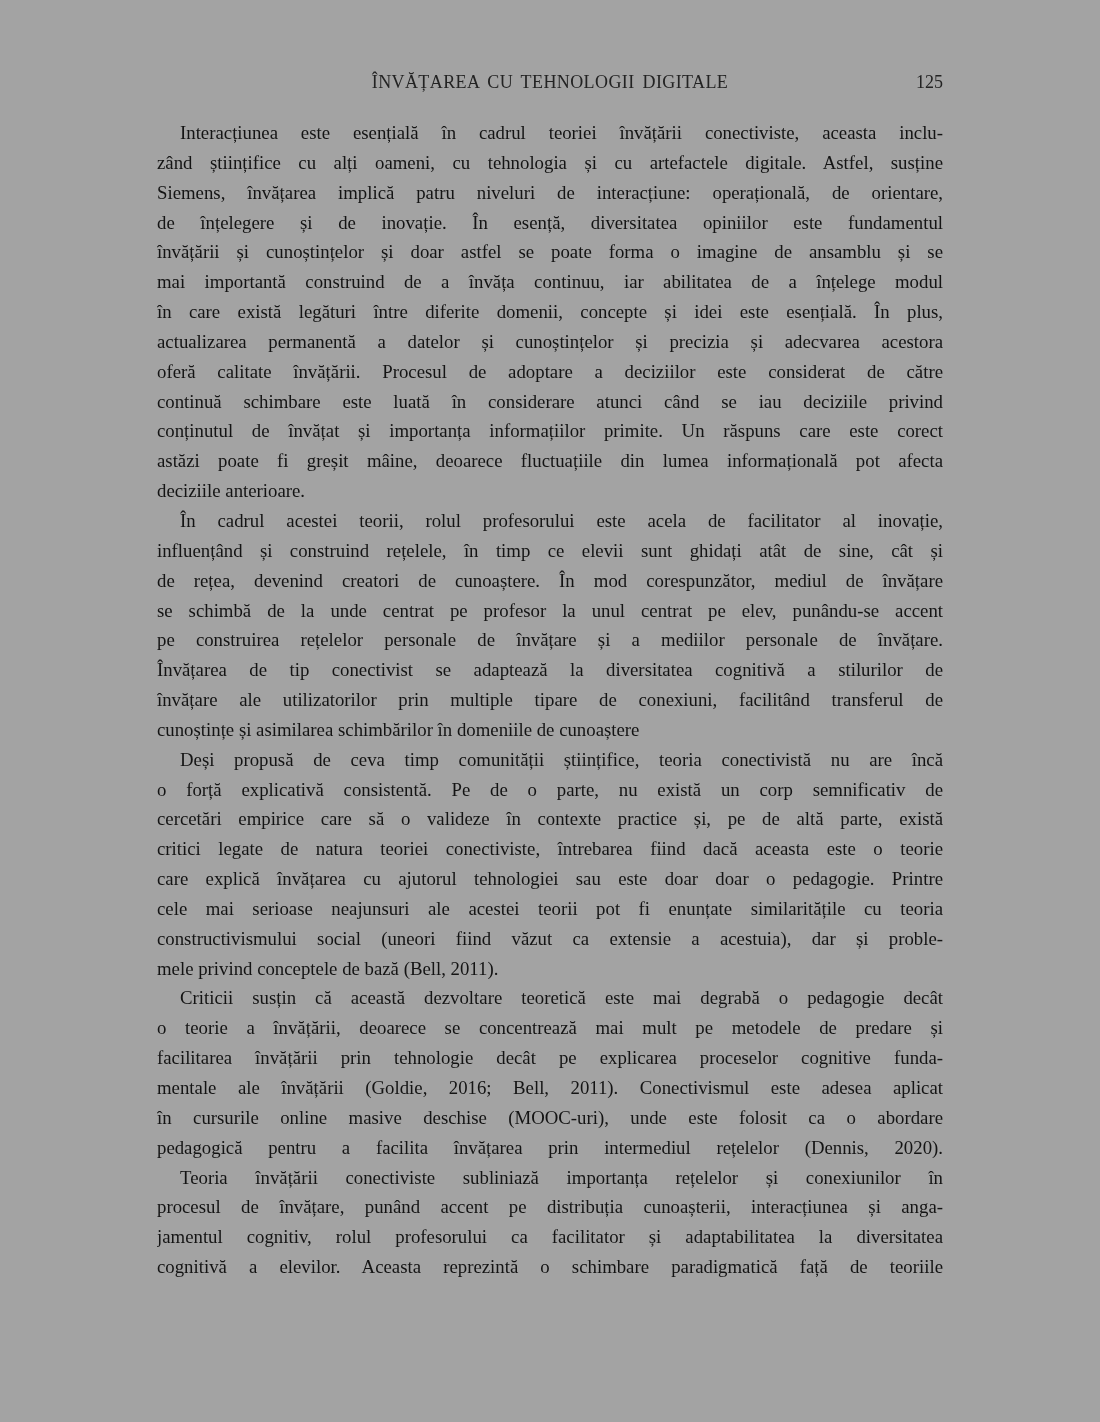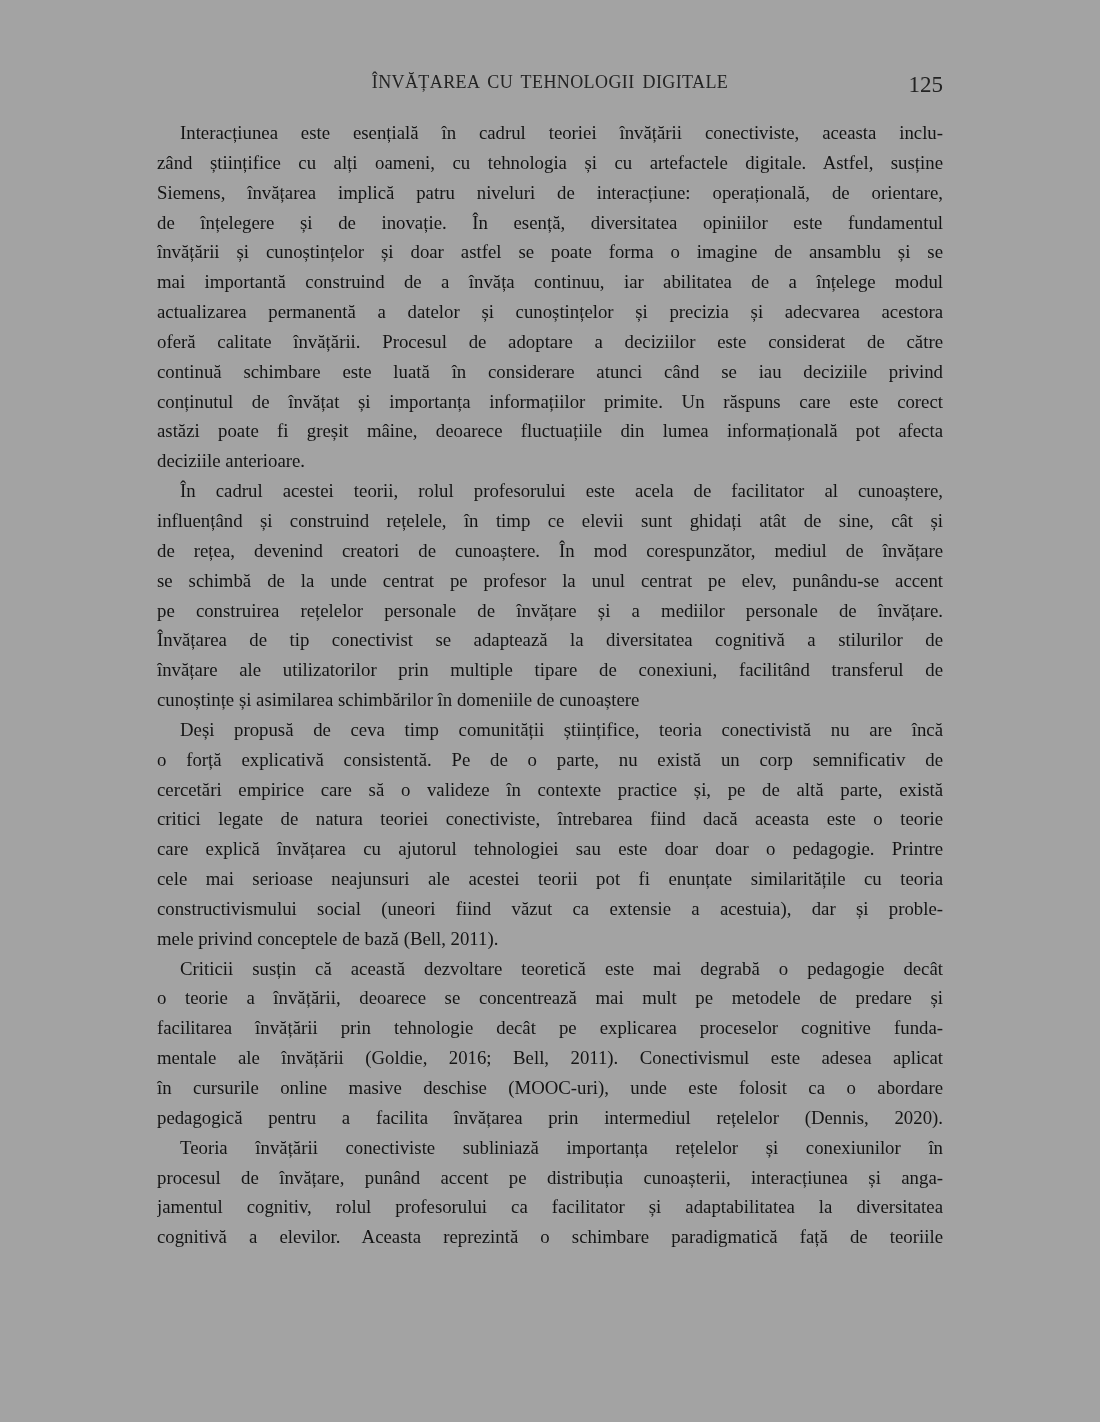--- a/index.html
+++ b/index.html
@@ -33,21 +33,21 @@
     font-size: 18px;
     font-weight: normal;
     letter-spacing: 0.4px;
     word-spacing: 3px;
     color: #232323;
   }
   .page-number {
     position: absolute;
     right: 0;
     top: 0;
-    font-size: 23px;
+    font-size: 18px;
     color: #232323;
     text-align: right;
   }
   .text-block {
     position: absolute;
     left: 157px;
     top: 118px;
     width: 786px;
     font-size: 18.8px;
     line-height: 29.85px;
@@ -82,30 +82,31 @@
 
   <div class="text-block">
 
     <div class="para">
       <div class="line first">Interacțiunea este esențială în cadrul teoriei învățării conectiviste, aceasta inclu-</div>
       <div class="line">zând științifice cu alți oameni, cu tehnologia și cu artefactele digitale. Astfel, susține</div>
       <div class="line">Siemens, învățarea implică patru niveluri de interacțiune: operațională, de orientare,</div>
       <div class="line">de înțelegere și de inovație. În esență, diversitatea opiniilor este fundamentul</div>
       <div class="line">învățării și cunoștințelor și doar astfel se poate forma o imagine de ansamblu și se</div>
       <div class="line">mai importantă construind de a învăța continuu, iar abilitatea de a înțelege modul</div>
+      <div class="line">în care există legături între diferite domenii, concepte și idei este esențială. În plus,</div>
       <div class="line">actualizarea permanentă a datelor și cunoștințelor și precizia și adecvarea acestora</div>
       <div class="line">oferă calitate învățării. Procesul de adoptare a deciziilor este considerat de către</div>
       <div class="line">continuă schimbare este luată în considerare atunci când se iau deciziile privind</div>
       <div class="line">conținutul de învățat și importanța informațiilor primite. Un răspuns care este corect</div>
       <div class="line">astăzi poate fi greșit mâine, deoarece fluctuațiile din lumea informațională pot afecta</div>
       <div class="line end">deciziile anterioare.</div>
     </div>
 
     <div class="para">
-      <div class="line first">În cadrul acestei teorii, rolul profesorului este acela de facilitator al cunoaștere,</div>
+      <div class="line first">În cadrul acestei teorii, rolul profesorului este acela de facilitator al inovație,</div>
       <div class="line">influențând și construind rețelele, în timp ce elevii sunt ghidați atât de sine, cât și</div>
       <div class="line">de rețea, devenind creatori de cunoaștere. În mod corespunzător, mediul de învățare</div>
       <div class="line">se schimbă de la unde centrat pe profesor la unul centrat pe elev, punându-se accent</div>
       <div class="line">pe construirea rețelelor personale de învățare și a mediilor personale de învățare.</div>
       <div class="line">Învățarea de tip conectivist se adaptează la diversitatea cognitivă a stilurilor de</div>
       <div class="line">învățare ale utilizatorilor prin multiple tipare de conexiuni, facilitând transferul de</div>
       <div class="line end">cunoștințe și asimilarea schimbărilor în domeniile de cunoaștere</div>
     </div>
 
     <div class="para">

